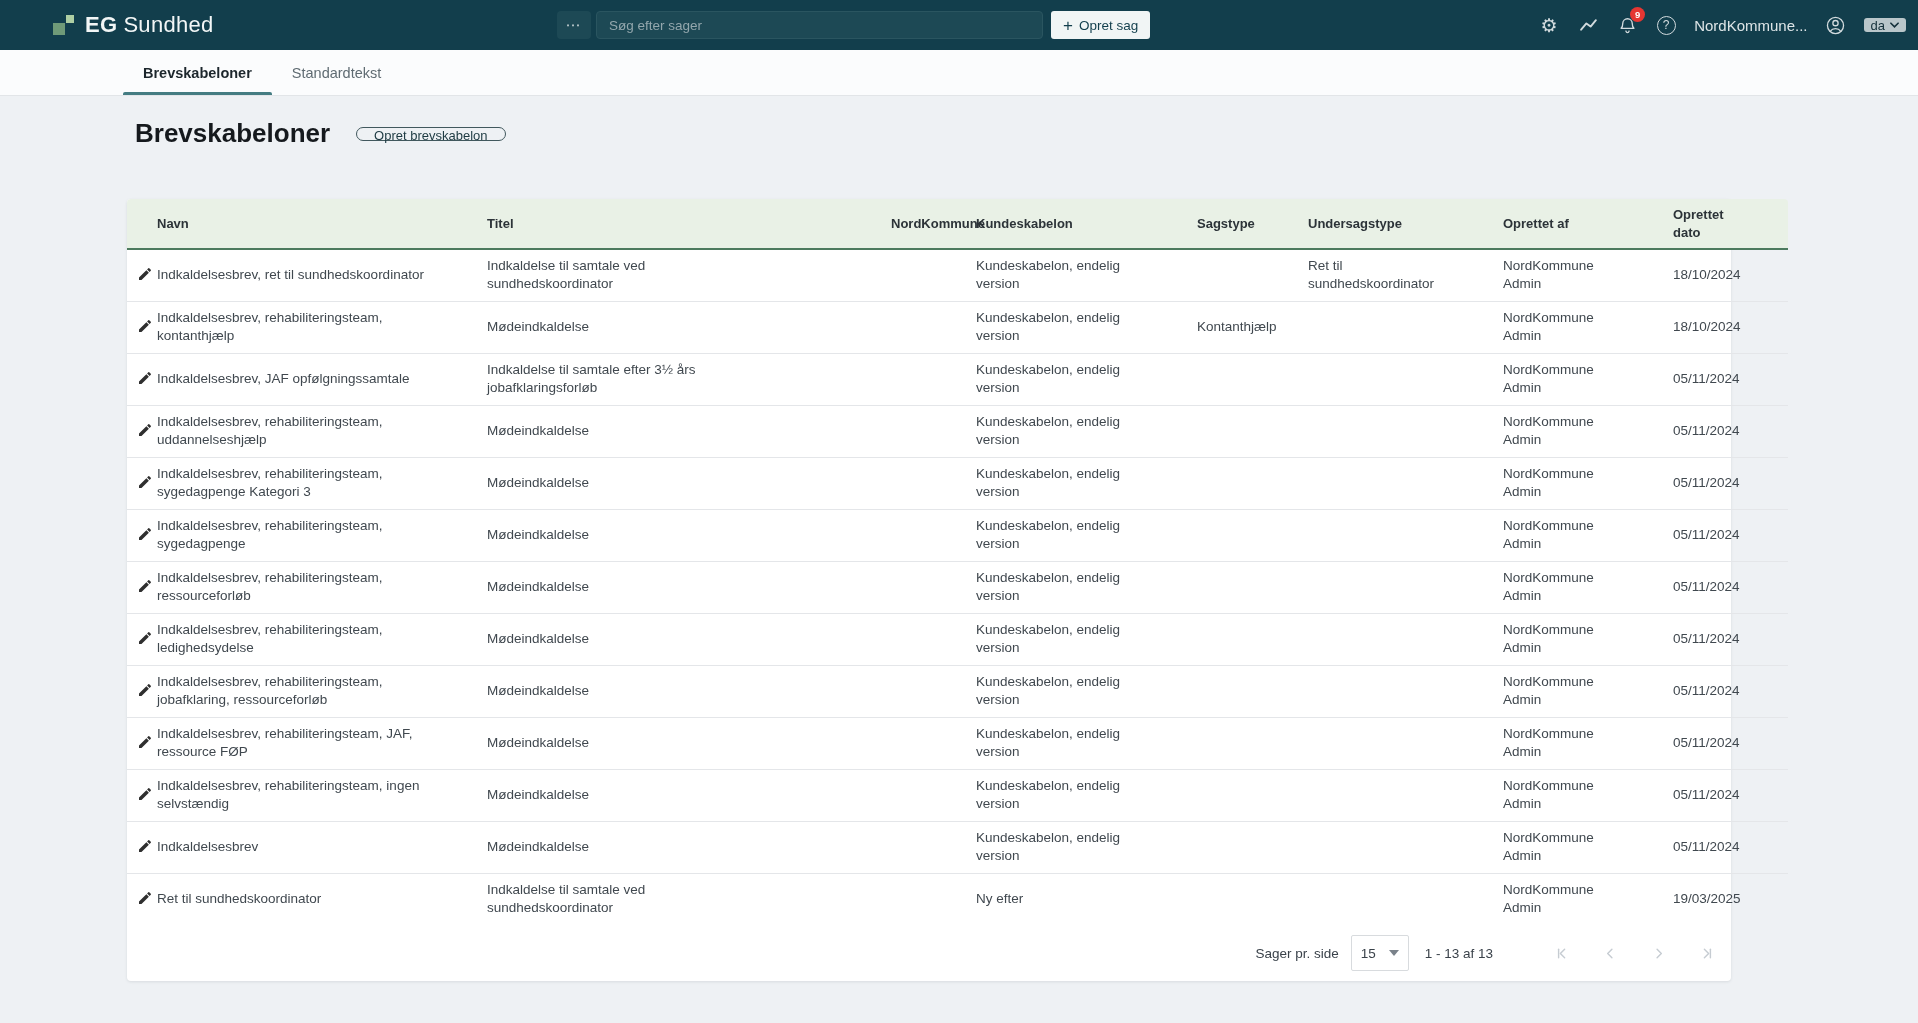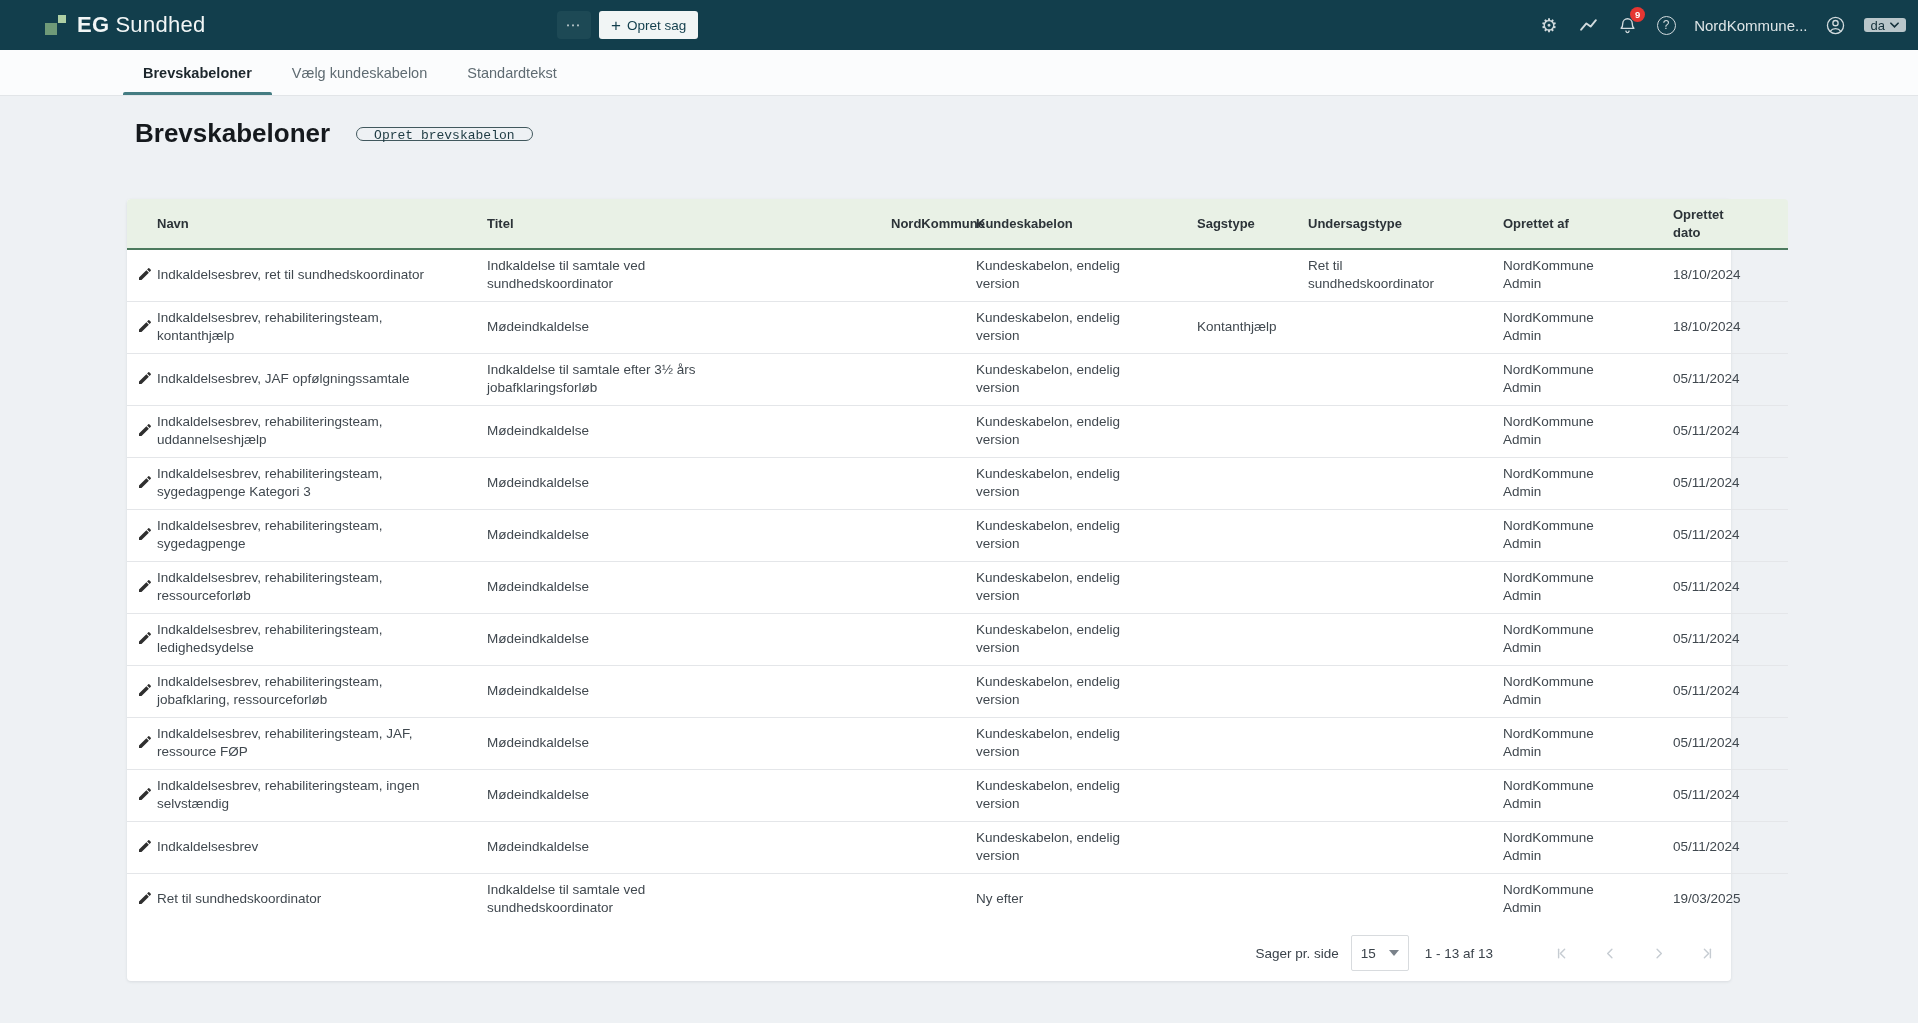--- a/index.html
+++ b/index.html
@@ -1,21 +1,21 @@
 <!DOCTYPE html>
 <html><head>
 <meta charset="utf-8">
 <style>
   * { margin:0; padding:0; box-sizing:border-box; }
   html,body { width:1918px; height:1023px; overflow:hidden; }
   body { font-family:"Liberation Sans", sans-serif; background:#eef1f4; color:#3e464e; }
 
   
   .topbar { position:relative; height:50px; background:#123e4c; color:#eef4f5; }
-  .brand { position:absolute; left:45px; top:0; height:50px; display:flex; align-items:center; gap:10px; }
+  .brand { position:absolute; left:53px; top:0; height:50px; display:flex; align-items:center; gap:10px; }
   .logo { position:relative; width:22px; height:22px; }
   .logo .sq-big { position:absolute; left:0; bottom:1px; width:12px; height:12px; background:#6f9a78; }
   .logo .sq-small { position:absolute; left:13px; top:1px; width:8px; height:8px; background:#aecfa4; }
   .brand-text { font-size:22px; letter-spacing:.3px; color:#f2f6f6; }
   .brand-text b { font-weight:700; margin-right:6px; }
   .topbar-center { position:absolute; left:557px; top:11px; display:flex; align-items:center; }
   .more-btn { width:34px; height:28px; background:#1d4955; border:none; border-radius:4px; color:#cfd9dc;
               font-size:15px; letter-spacing:2px; cursor:pointer; line-height:28px; text-align:center; }
   .search-box { width:447px; height:28px; margin-left:5px; background:#1d4955; border:1px solid #2a5560;
                 border-radius:4px; color:#d7e0e2; font-size:13.5px; padding:0 12px; outline:none;
@@ -47,21 +47,21 @@
   .tab.active { color:#1c262c; font-weight:700; }
   .tab.active::after { content:""; position:absolute; left:0; right:0; bottom:0; height:3px; background:#447c82;
                        border-radius:2px 2px 0 0; }
 
   
   .page { padding:22px 0 0 127px; }
   .title-row { display:flex; align-items:center; gap:26px; margin-left:8px; margin-bottom:50px; }
   .page-title { font-size:26px; font-weight:700; color:#15191d; }
   .create-template-btn { height:14px; background:transparent; border:1px solid #41585d; border-radius:15px;
                          color:#1d3a42; font-size:13px; padding:0 17px; cursor:pointer;
-                         font-family:Liberation Mono, monospace; }
+                         font-family:Liberation Sans, sans-serif; }
 
   
   .card { width:1604px; background:#fff; border-radius:4px; box-shadow:0 1px 3px rgba(20,40,50,.10); }
   table { width:100%; border-collapse:collapse; table-layout:fixed; }
   thead th { background:#e9f1e6; height:50px; text-align:left; vertical-align:middle; font-size:13px; font-weight:700;
              color:#2c3338; border-bottom:2px solid #4c7a5e; }
   thead th:first-child { border-top-left-radius:4px; }
   thead th:last-child  { border-top-right-radius:4px; }
   tbody td { height:52px; vertical-align:middle; border-bottom:1px solid #e4e6e9; font-size:13.5px; color:#40484f;
              line-height:1.32; }
@@ -95,20 +95,21 @@
   <div class="brand">
     <span class="logo">
       <span class="sq-big"></span>
         <span class="sq-small"></span>
     </span>
     <span class="brand-text"><b>EG</b><span>Sundhed</span></span>
   </div>
 
   <div class="topbar-center">
     <button class="more-btn">⋯</button>
+    <input class="search-box" type="text" placeholder="Søg efter sager" style="">
     <button class="create-case-btn">
       <span class="plus">+</span>
       <span>Opret sag</span>
     </button>
   </div>
 
   <div class="topbar-right">
     <span class="tb-icon">
       <span class="gear-glyph">⚙</span>
     </span>
@@ -139,21 +140,20 @@
       <span>da</span>
       <svg width="9" height="6" viewBox="0 0 10 6" fill="none" stroke="#14303a" stroke-width="1.8" stroke-linecap="round">
           <polyline points="1,1 5,5 9,1"></polyline>
         </svg>
     </button>
   </div>
 </header>
 
 <nav class="tabbar">
   <div class="tab active">Brevskabeloner</div>
-  <div class="tab">Vælg kundeskabelon</div>
   <div class="tab">Standardtekst</div>
 </nav>
 
 <main class="page">
   <div class="title-row">
     <h1 class="page-title">Brevskabeloner</h1>
     <button class="create-template-btn">Opret brevskabelon</button>
   </div>
 
   <section class="card">

